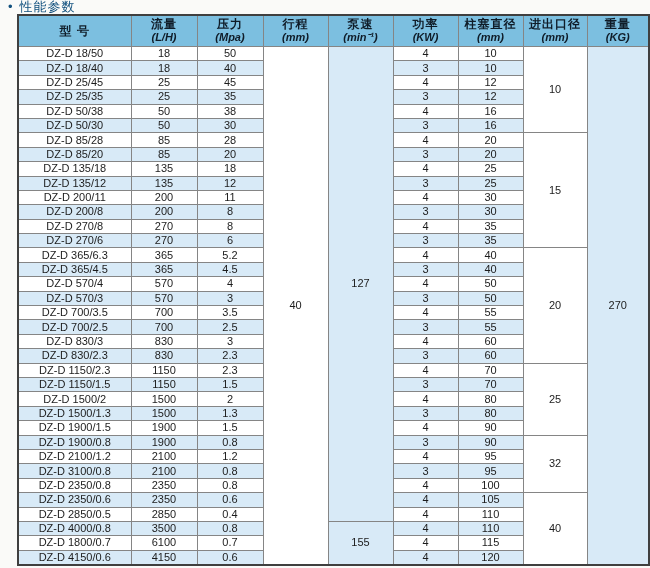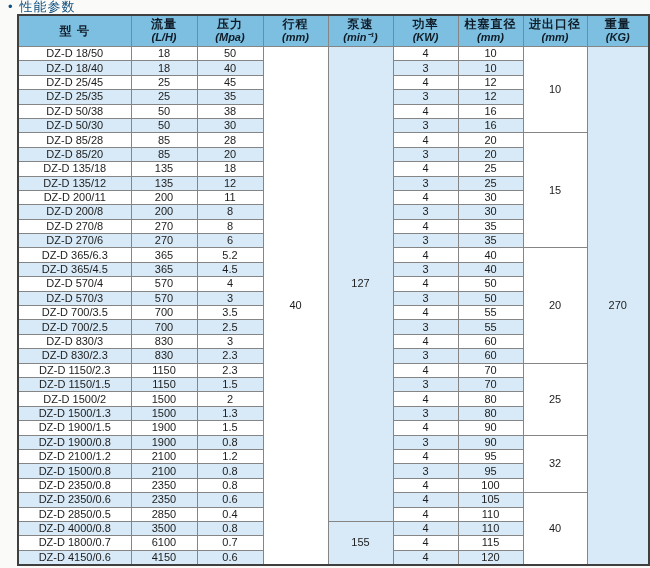--- a/index.html
+++ b/index.html
@@ -319,21 +319,21 @@
         <td class="m-white" rowspan="4">32</td>
       </tr>
       <tr class="odd">
         <td class="d">DZ-D 2100/1.2</td>
         <td class="d">2100</td>
         <td class="d">1.2</td>
         <td class="d">4</td>
         <td class="d">95</td>
       </tr>
       <tr class="even">
-        <td class="d">DZ-D 1500/0.8</td>
+        <td class="d">DZ-D 3100/0.8</td>
         <td class="d">2100</td>
         <td class="d">0.8</td>
         <td class="d">3</td>
         <td class="d">95</td>
       </tr>
       <tr class="odd">
         <td class="d">DZ-D 2350/0.8</td>
         <td class="d">2350</td>
         <td class="d">0.8</td>
         <td class="d">4</td>

